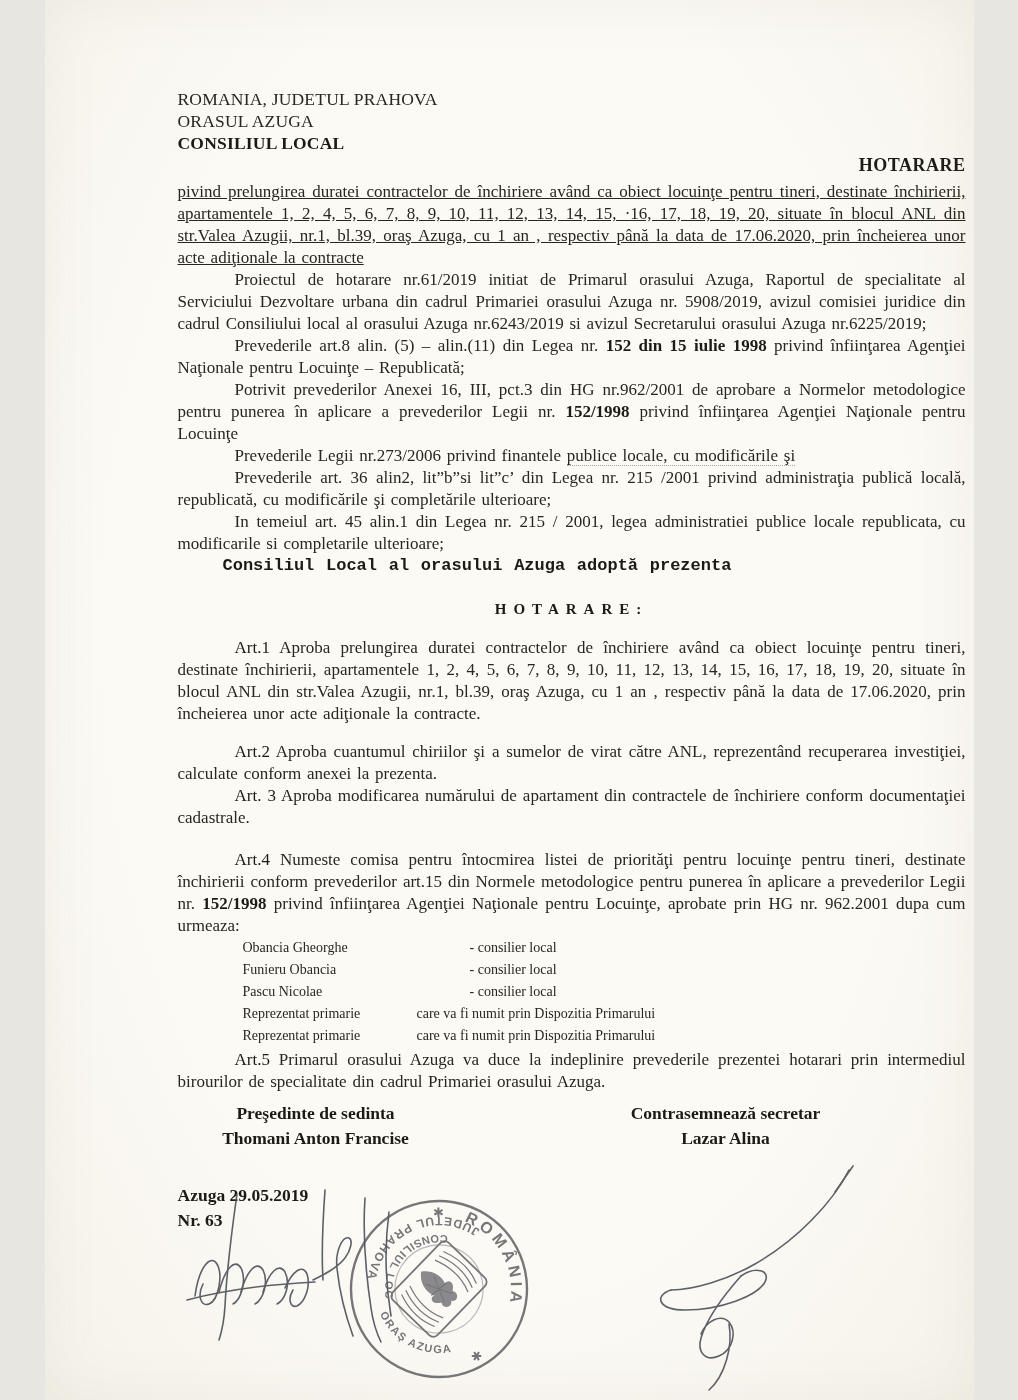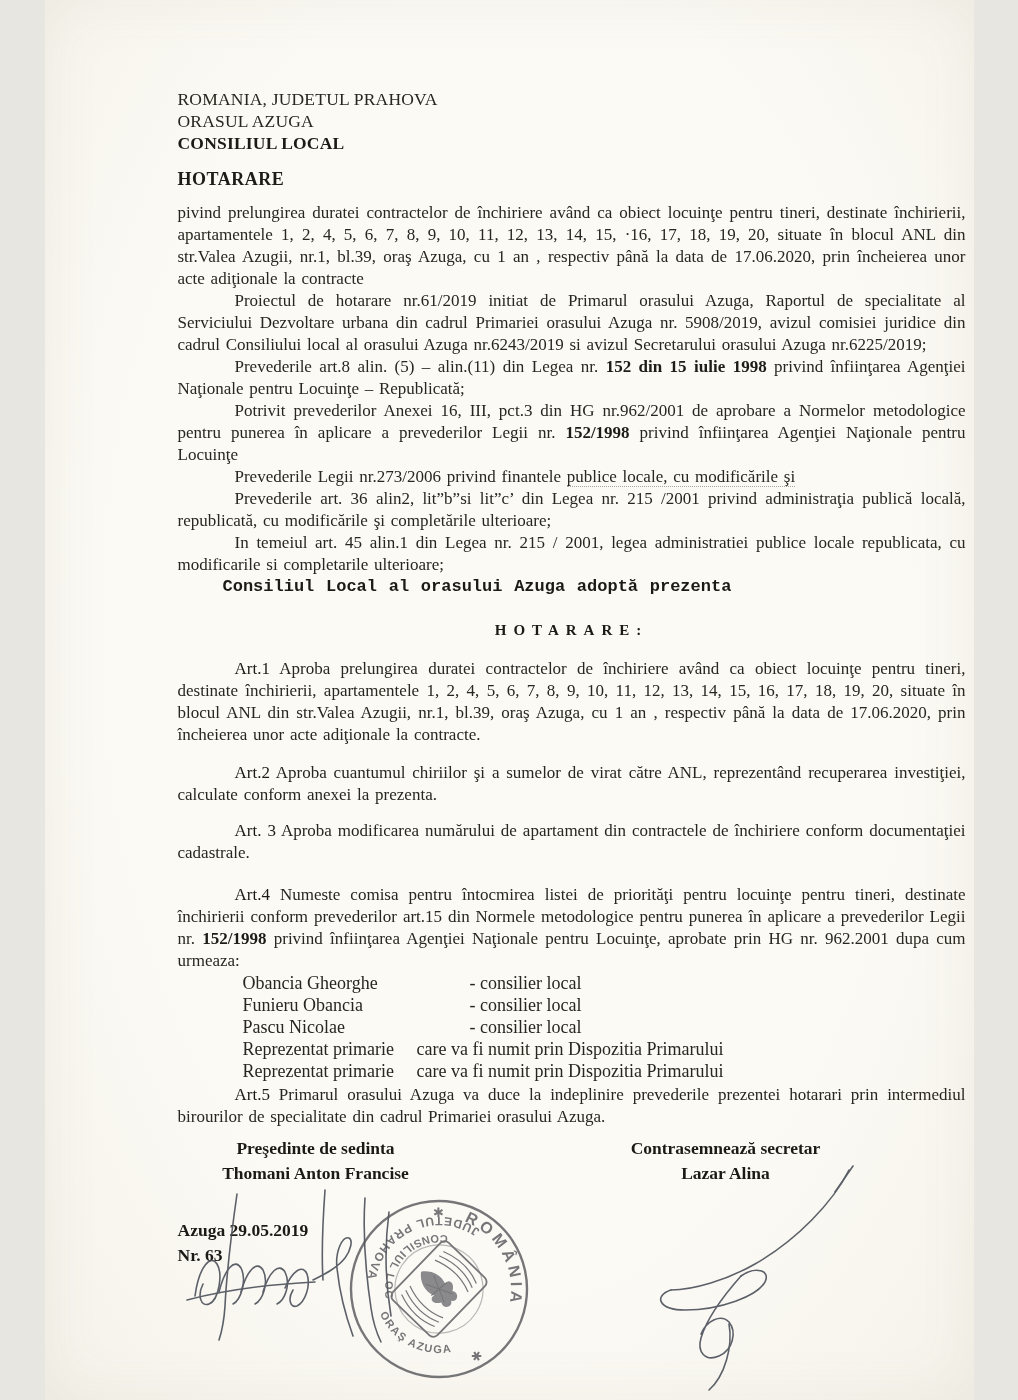--- a/index.html
+++ b/index.html
@@ -10,33 +10,33 @@
     background:#faf8f2;
     background-image:radial-gradient(ellipse at 50% 45%, #fcfaf5 60%, #f5f2ea 100%);
     box-shadow:inset 0 0 60px rgba(120,110,90,.08);
     overflow:hidden;
     font-family:"Liberation Serif","DejaVu Serif",serif;
     color:#28261f;
   }
   .doc{position:absolute;left:133px;top:88px;width:788px;}
   .hdr{font-size:17.5px;line-height:22px;letter-spacing:.2px;}
   .hdr .b{font-weight:bold;color:#1c1a15;}
-  .title{margin-top:14px;text-align:left;font-weight:bold;font-size:18px;line-height:22px;color:#1e1c16;letter-spacing:.5px;}
+  .title{text-align:right;font-weight:bold;font-size:18px;line-height:22px;color:#1e1c16;letter-spacing:.5px;}
   p{margin:0;font-size:17px;line-height:22px;text-align:justify;word-spacing:1.5px;}
-  .intro{margin-top:12px;}
+  .intro{margin-top:5px;text-decoration:underline;}
   .avand{margin-top:40px;text-indent:60px;text-align:left;}
   .rec{text-indent:57px;}
   .law{font-weight:bold;text-underline-offset:3px;color:#1e1c16;}
   .marked{border-bottom:1px dotted #a8a49a;}
   .adopt{font-weight:bold;text-indent:45px;text-align:left;color:#1c1a15;font-family:Liberation Mono, monospace;}
   .decision{margin-top:20px;text-align:center;font-weight:bold;font-size:15px;line-height:24px;letter-spacing:7px;color:#1c1a15;}
   .art{text-indent:57px;}
   .art .lbl{font-weight:normal;color:#1c1a15;}
-  .a1{margin-top:16px;} .a2{margin-top:16px;} .a3{margin-top:14px;} .a4{margin-top:20px;} .a5{margin-top:2px;}
-  .committee{margin-left:65px;font-size:18px;line-height:22px;}
+  .a1{margin-top:16px;} .a2{margin-top:16px;} .a3{} .a4{margin-top:20px;} .a5{margin-top:2px;}
+  .committee{margin-left:65px;font-size:14px;line-height:22px;}
   .crow{display:flex;}
   .crow .cname{flex:0 0 auto;}
   .crow.c .cname{width:227px;}
   .crow.r .cname{width:174px;}
   .sigrow{display:flex;margin-top:8px;font-size:17.5px;line-height:25px;font-weight:bold;color:#1c1a15;}
   .sigblock{text-align:center;}
   .sig-pres{margin-left:18px;width:240px;}
   .sig-sec{margin-left:160px;width:260px;}
   .footer{margin-top:32px;font-size:17.5px;line-height:25px;font-weight:bold;color:#1c1a15;}
   .overlay{position:absolute;pointer-events:none;}

